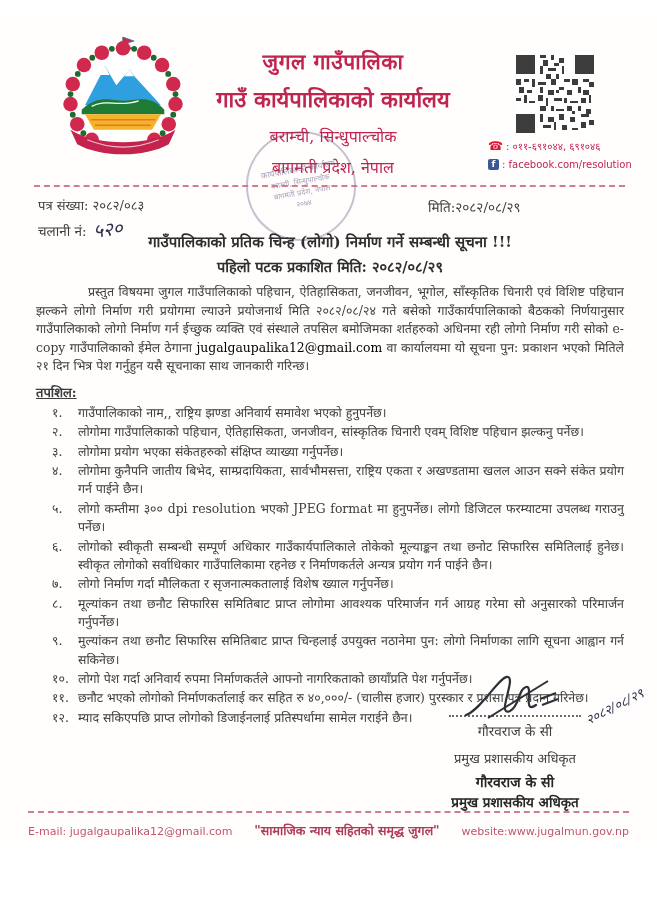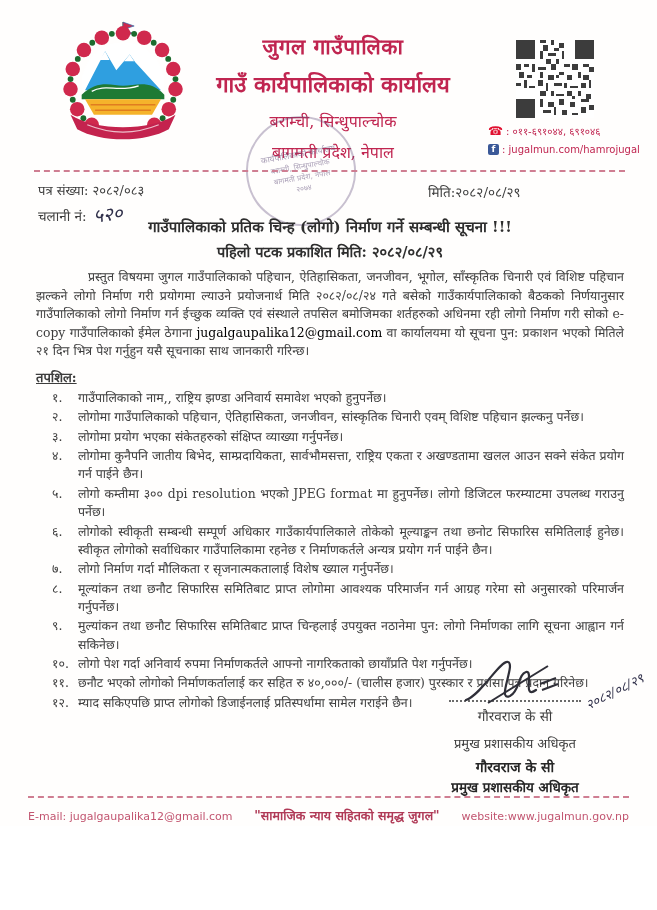--- a/index.html
+++ b/index.html
@@ -1,17 +1,17 @@
 <!DOCTYPE html>
 <html><head>
 <meta charset="utf-8">
 <style>
   html,body{margin:0;padding:0;background:#ffffff;}
   .page{
-    position:relative;width:657px;height:826px;margin:0 auto;
+    position:relative;width:657px;height:826px;margin:15px auto;
     background:#fffefd;overflow:hidden;
     font-family:"DejaVu Serif", serif;color:#3d3d3d;
   }
   
   .emblem{position:absolute;left:56px;top:20px;width:134px;height:136px;}
   .head-center{position:absolute;left:178px;width:310px;top:32px;text-align:center;color:#c02550;}
   .muni-name{font-size:21px;font-weight:bold;letter-spacing:.5px;}
   .office-name{font-size:22px;font-weight:bold;margin-top:8px;}
   .addr1{font-size:16px;margin-top:12px;}
   .addr2{font-size:16px;margin-top:9px;}
@@ -196,21 +196,21 @@
     </svg>
   </div>
 
   <div class="contact">
     <div class="contact-row">
       <span class="phone-icon">☎</span>
       <span>: ०११-६९१०४४, ६९१०४६</span>
     </div>
     <div class="contact-row">
       <span class="fb-icon">f</span>
-      <span>: jugalmun.com/hamrojugal</span>
+      <span>: facebook.com/resolution</span>
     </div>
   </div>
 
   <div class="seal-stamp">
     <div class="s-big">कार्यपालिकाको कार्यालय</div>
     <div>बराम्ची, सिन्धुपाल्चोक</div>
     <div>बागमती प्रदेश, नेपाल</div>
     <div>२०७४</div>
   </div>
 

